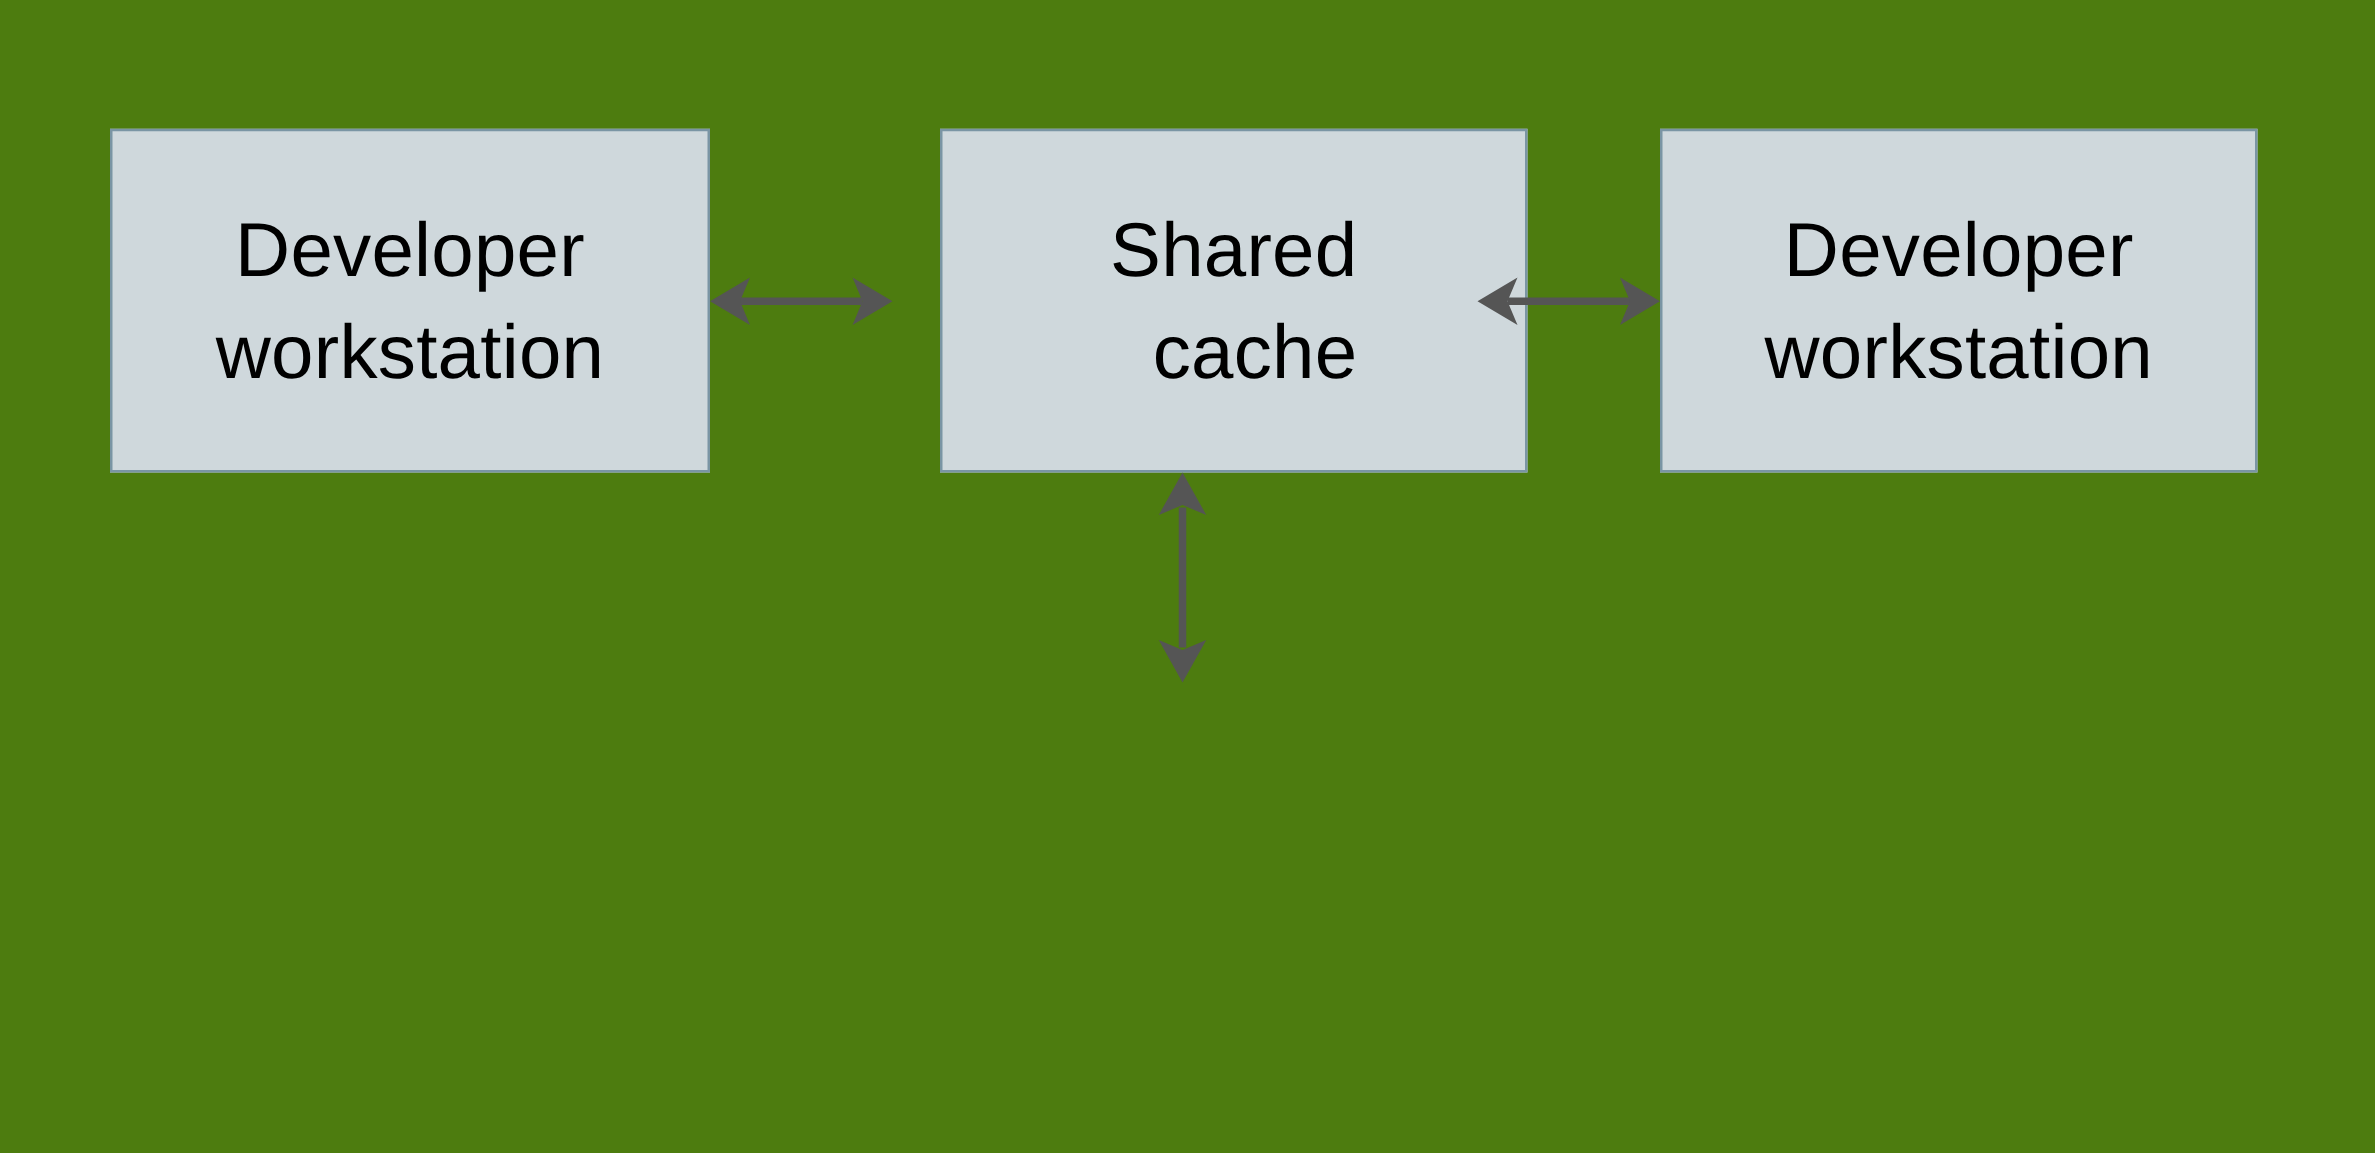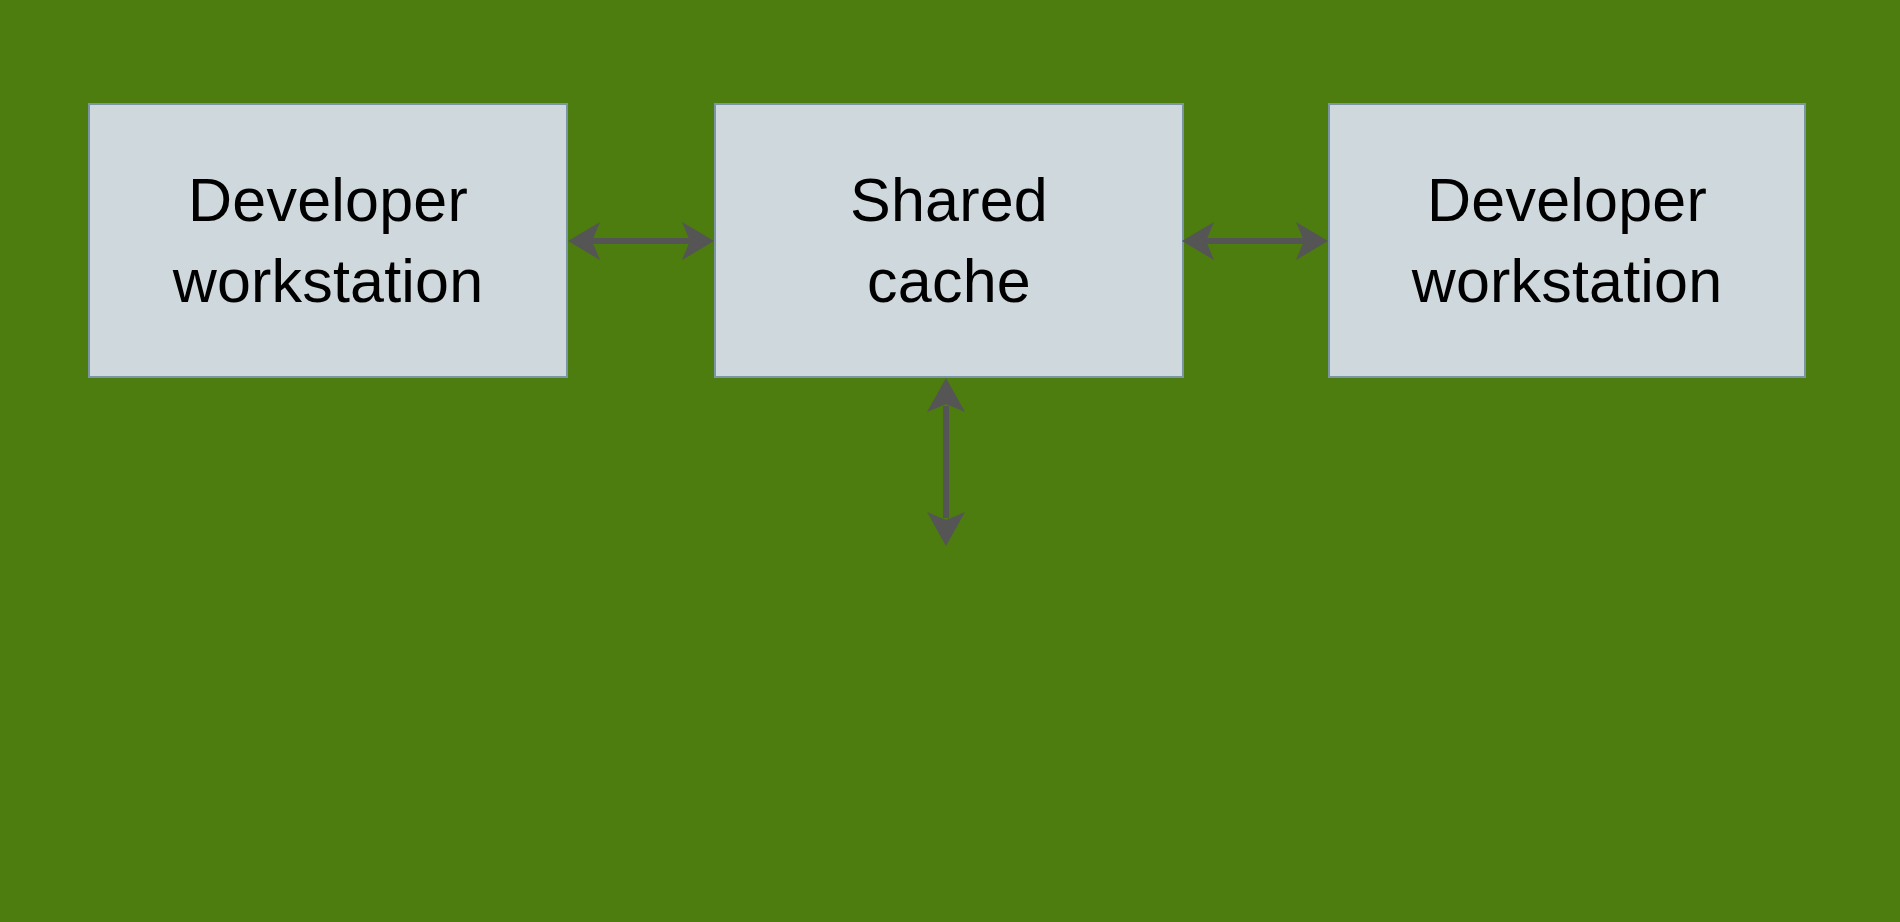--- a/index.html
+++ b/index.html
@@ -44,21 +44,21 @@
 </head>
 <body>
 
 <div id="canvas">
 
   <div class="node" style="left:88px; top:103px; width:480px; height:275px;">
     <span class="node-label">Developer
 workstation</span>
   </div>
 
-  <div class="node" style="left:714px; top:103px; width:470px; height:275px;">
+  <div class="node" style="left:752px; top:103px; width:470px; height:275px;text-align:right;">
     <span class="node-label">Shared
 cache</span>
   </div>
 
   <div class="node" style="left:1328px; top:103px; width:478px; height:275px;">
     <span class="node-label">Developer
 workstation</span>
   </div>
 
 

